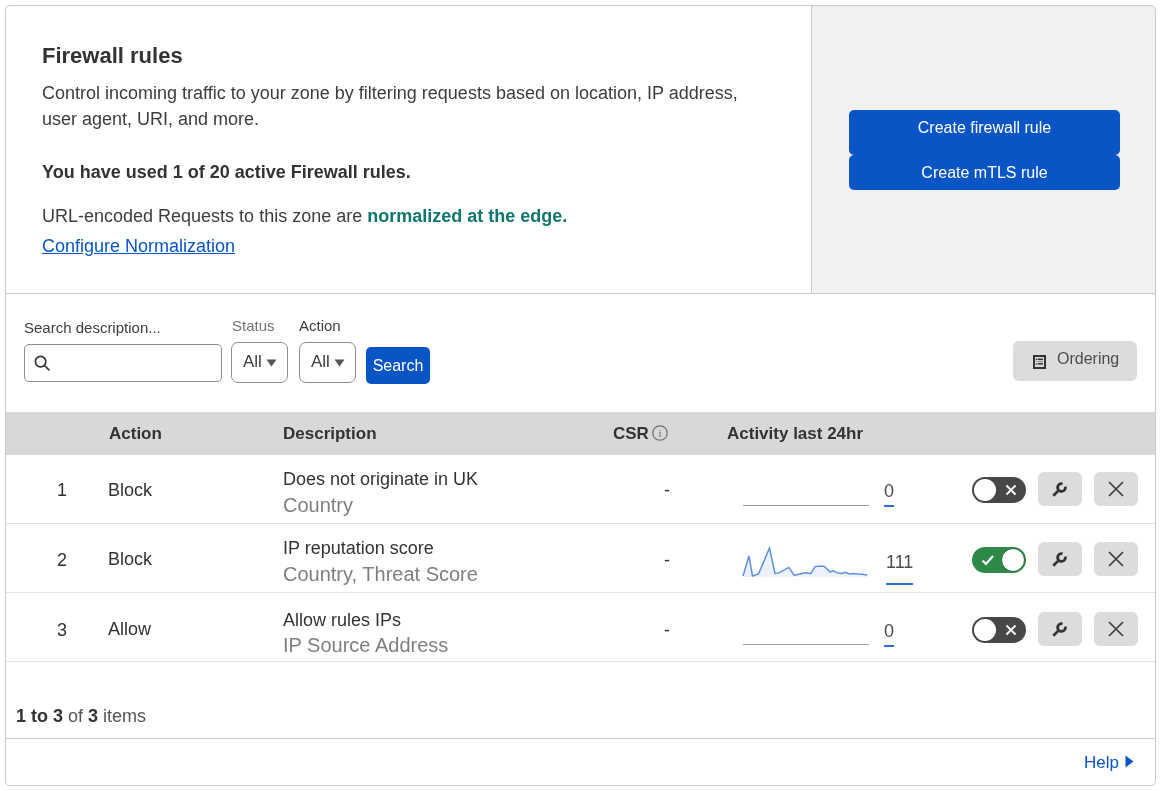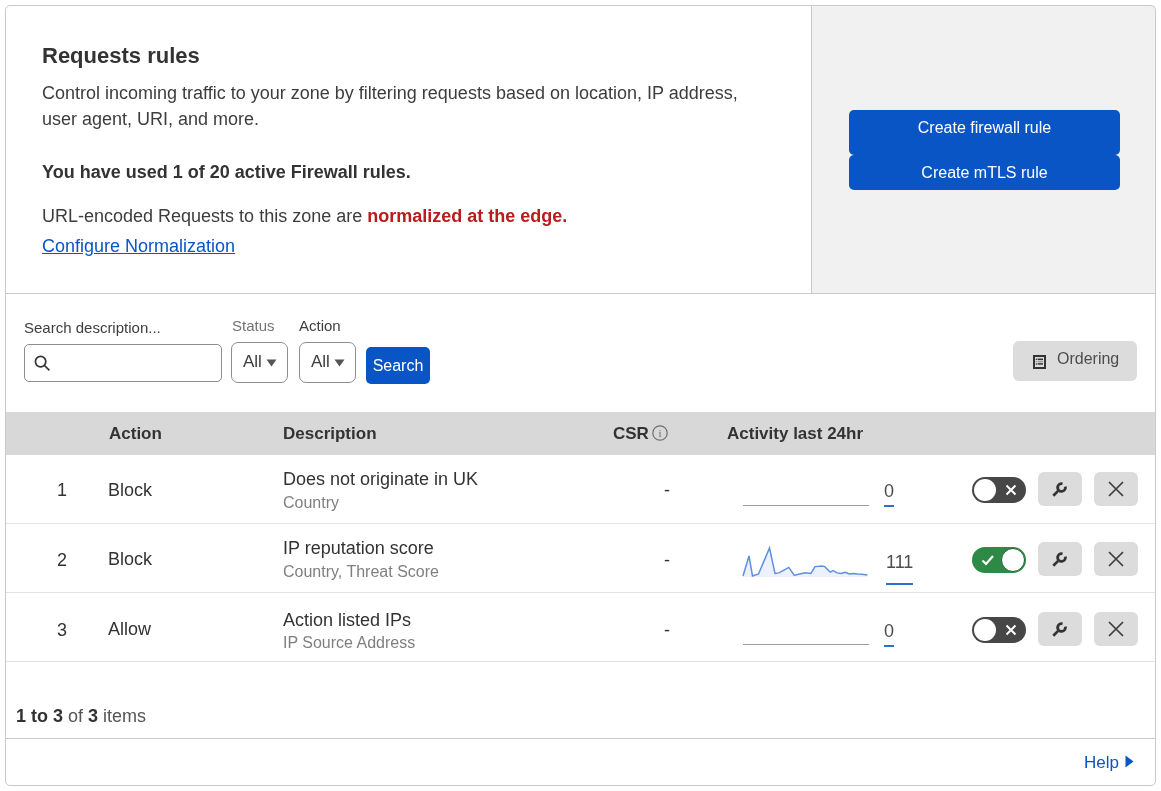--- a/index.html
+++ b/index.html
@@ -5,33 +5,33 @@
 html,body{margin:0;padding:0;background:#fff;}
 body{width:1161px;height:791px;position:relative;font-family:"Liberation Sans",sans-serif;color:#333;overflow:hidden;}
 .abs{position:absolute;}
 .frame{left:5px;top:5px;width:1149px;height:779px;border:1px solid #c9c9c9;border-radius:5px;}
 .graypanel{left:811px;top:6px;width:343px;height:287px;background:#f1f1f1;border-left:1px solid #c9c9c9;}
 .hline{height:0;border-top:1px solid #c9c9c9;}
 .rowline{height:0;border-top:1px solid #e2e2e2;}
 .bluebtn{background:#0a55c6;color:#fff;border-radius:5px;text-align:center;}
 .graybtn{background:#dcdcdc;border-radius:6px;}
 .hdr{font-weight:bold;font-size:17px;color:#333;}
-.sub{font-size:16px;color:#7f7f7f;}
+.sub{font-size:20px;color:#7f7f7f;}
 a.link{color:#0a55c6;text-decoration:underline;}
 </style>
 </head>
 <body>
 <div class="abs graypanel"></div>
 <div class="abs frame"></div>
 <div class="abs hline" style="left:6px;top:293px;width:1149px;"></div>
 
-<div class="abs" style="left:42px;top:43px;font-size:22px;font-weight:bold;">Requests rules</div>
+<div class="abs" style="left:42px;top:43px;font-size:22px;font-weight:bold;">Firewall rules</div>
 <div class="abs" style="left:42px;top:80px;font-size:18px;line-height:26px;color:#3d3d3d;">Control incoming traffic to your zone by filtering requests based on location, IP address,<br>user agent, URI, and more.</div>
 <div class="abs" style="left:42px;top:162px;font-size:18px;font-weight:bold;">You have used 1 of 20 active Firewall rules.</div>
-<div class="abs" style="left:42px;top:206px;font-size:18px;color:#3d3d3d;">URL-encoded Requests to this zone are <b style="color:#b91c1c;">normalized at the edge.</b></div>
+<div class="abs" style="left:42px;top:206px;font-size:18px;color:#3d3d3d;">URL-encoded Requests to this zone are <b style="color:#0f766e;">normalized at the edge.</b></div>
 <div class="abs" style="left:42px;top:236px;font-size:18px;"><a class="link" href="#">Configure Normalization</a></div>
 
 <div class="abs bluebtn" style="left:849px;top:110px;width:271px;height:45px;font-size:16px;line-height:35px;">Create firewall rule</div>
 <div class="abs bluebtn" style="left:849px;top:155px;width:271px;height:35px;font-size:16px;line-height:35px;">Create mTLS rule</div>
 
 <div class="abs" style="left:24px;top:319px;font-size:15px;color:#3d3d3d;">Search description...</div>
 <div class="abs" style="left:24px;top:344px;width:198px;height:38px;border:1px solid #8d8d8d;border-radius:5px;box-sizing:border-box;background:#fff;"></div>
 <svg class="abs" style="left:33px;top:354px;" width="19" height="19" viewBox="0 0 19 19" fill="none" stroke="#333" stroke-width="1.7">
     <circle cx="7.6" cy="7.6" r="5.2"></circle>
     <line x1="11.5" y1="11.5" x2="16.4" y2="16.4"></line>
@@ -93,21 +93,21 @@
 <div class="abs sub" style="left:283px;top:563px;">Country, Threat Score</div>
 <div class="abs" style="left:664px;top:550px;font-size:18px;">-</div>
 <svg class="abs" style="left:742px;top:545px;" width="126" height="32" viewBox="0 0 126 32">
 <path d="M1 31 L7 11 L10.5 31 L16.5 29 L27.5 3 L33 28.5 L37 27.9 L46.8 22.4 L52.3 30.4 L56.5 29.3 L63.4 27.7 L68.9 28.5 L73 21.6 L79.9 21 L82.7 21.6 L88.2 27.1 L91 25.7 L95 27.9 L99.2 28.5 L103.3 27.4 L107.5 29 L111.6 28.5 L115.7 29 L119.9 29.3 L125.4 30 L125.4 32 L1 32 Z" fill="rgba(110,150,230,0.13)" stroke="none"></path>
 <path d="M1 31 L7 11 L10.5 31 L16.5 29 L27.5 3 L33 28.5 L37 27.9 L46.8 22.4 L52.3 30.4 L56.5 29.3 L63.4 27.7 L68.9 28.5 L73 21.6 L79.9 21 L82.7 21.6 L88.2 27.1 L91 25.7 L95 27.9 L99.2 28.5 L103.3 27.4 L107.5 29 L111.6 28.5 L115.7 29 L119.9 29.3 L125.4 30" fill="none" stroke="#5f90e0" stroke-width="1.5"></path>
 </svg>
 <div class="abs" style="left:886px;top:552px;font-size:18px;color:#4d4d4d;border-bottom:2px solid #2f6fce;padding-bottom:10px;">111</div>
 
 <div class="abs" style="left:42px;top:620px;width:40px;text-align:center;font-size:18px;">3</div>
 <div class="abs" style="left:108px;top:619px;font-size:18px;">Allow</div>
-<div class="abs" style="left:283px;top:610px;font-size:18px;">Action listed IPs</div>
+<div class="abs" style="left:283px;top:610px;font-size:18px;">Allow rules IPs</div>
 <div class="abs sub" style="left:283px;top:634px;">IP Source Address</div>
 <div class="abs" style="left:664px;top:620px;font-size:18px;">-</div>
 <div class="abs" style="left:743px;top:644px;width:126px;height:0;border-top:1px solid #9e9e9e;"></div>
 <div class="abs" style="left:884px;top:621px;font-size:18px;color:#4d4d4d;border-bottom:2px solid #2f6fce;padding-bottom:3px;">0</div>
 
 <div class="abs" style="left:972px;top:477px;width:54px;height:26px;border-radius:13px;background:#474747;">
   <div style="position:absolute;left:2px;top:2px;width:22px;height:22px;border-radius:50%;background:#fff;"></div>
   <svg style="position:absolute;left:33px;top:7px;" width="12" height="12" viewBox="0 0 12 12">
       <path d="M1.5 1.5 L10.5 10.5 M10.5 1.5 L1.5 10.5" stroke="#fff" stroke-width="2"></path>
     </svg>

